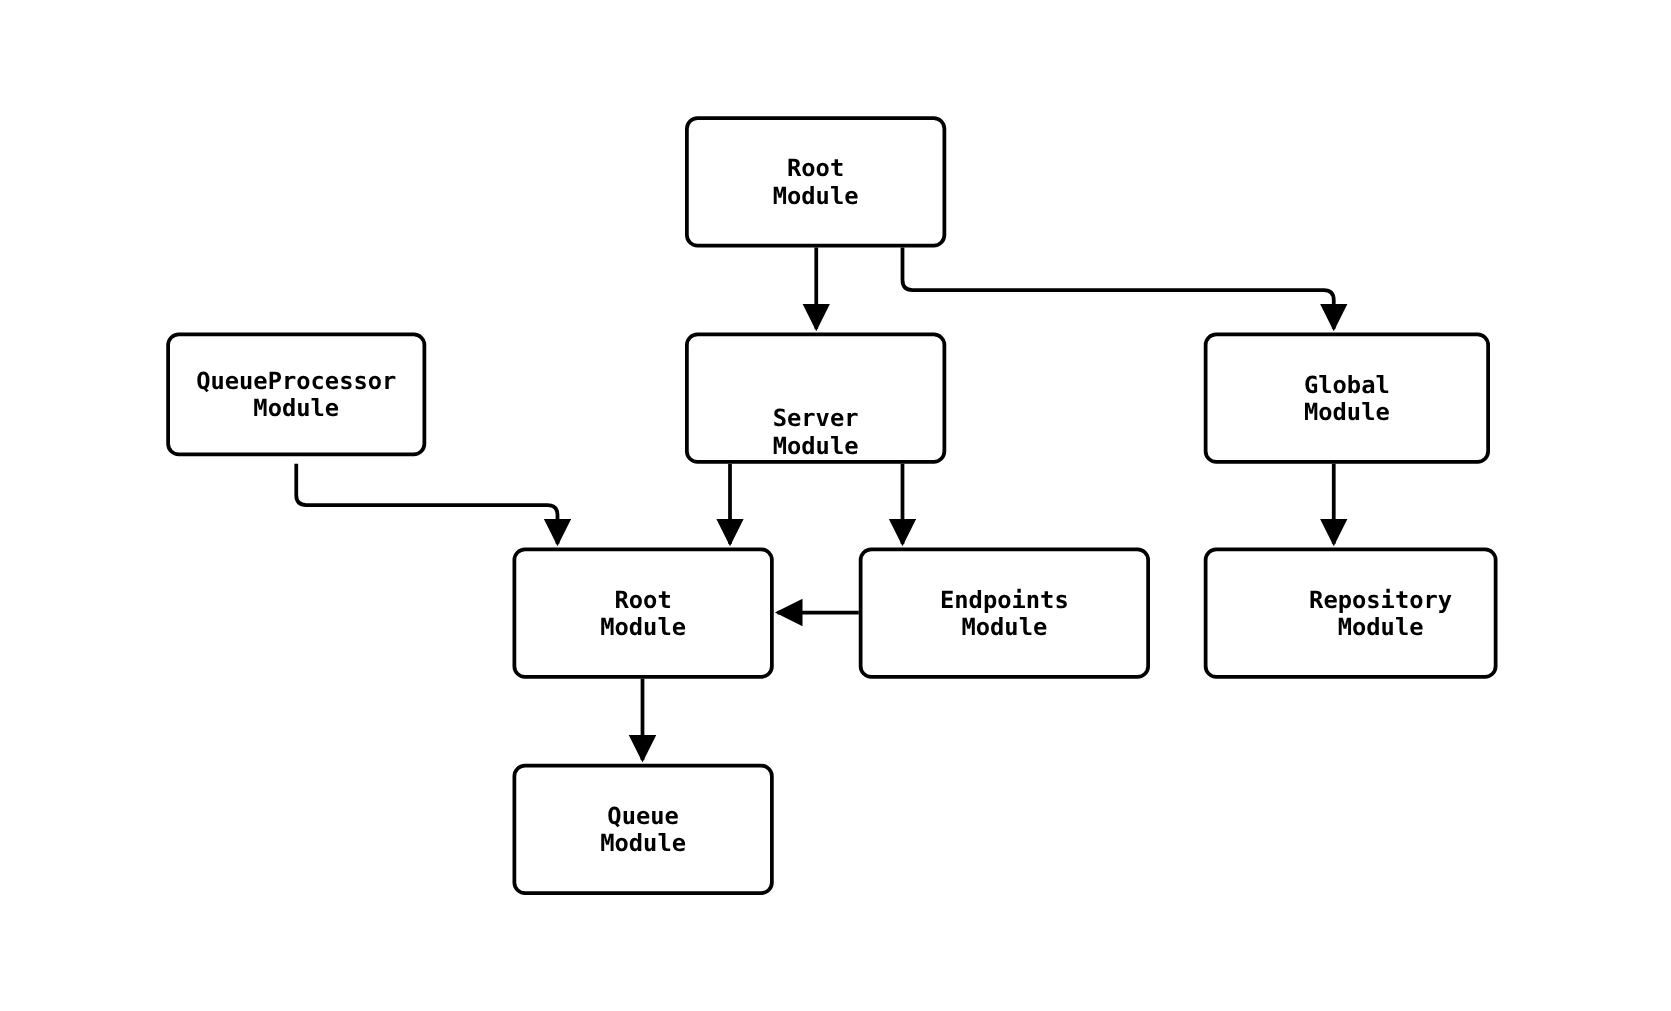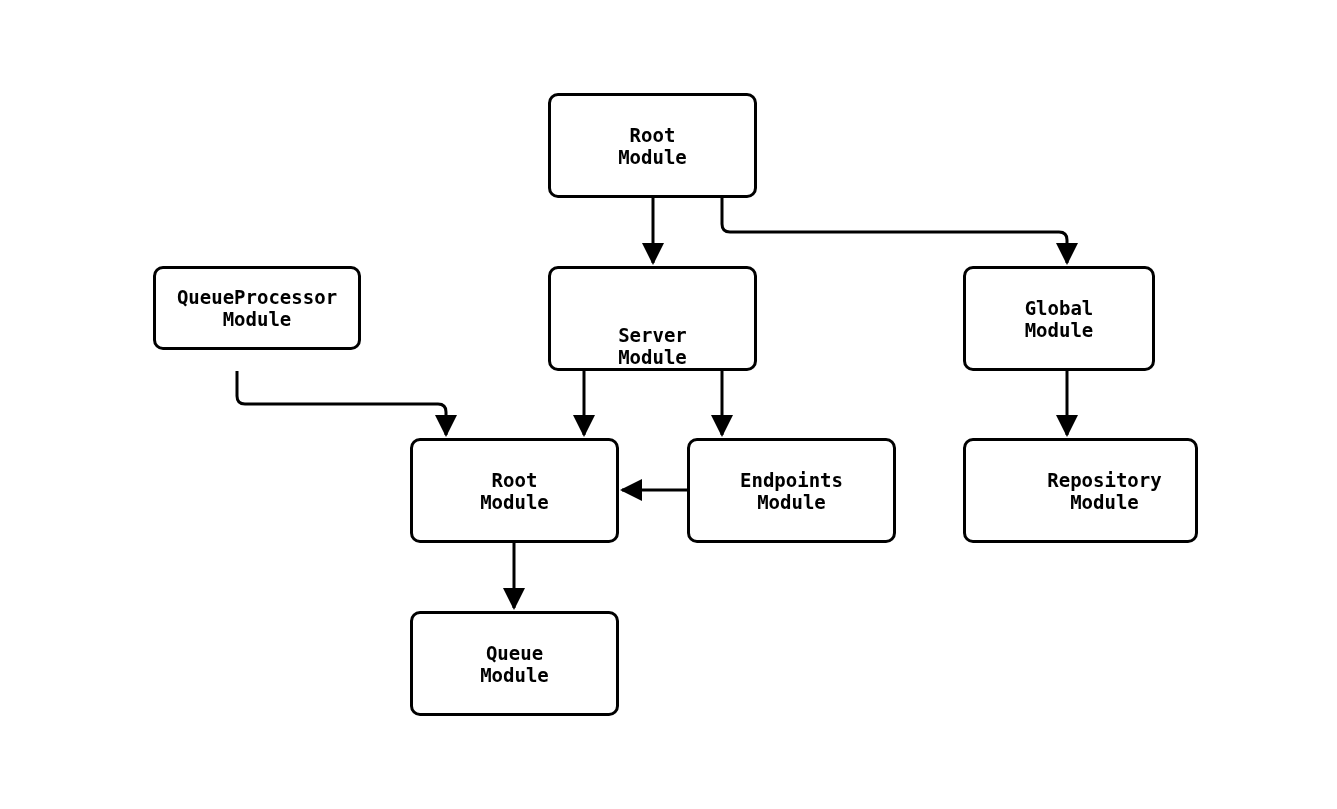--- a/index.html
+++ b/index.html
@@ -77,49 +77,49 @@
     <path class="edge" marker-end="url(#arrow)" d="M 514 543 L 514 608"></path>
   </svg>
 
   <div class="node" style="left:548px; top:93px; width:209px; height:105px;">
     <div class="node-label">
       <div>Root</div>
       <div>Module</div>
     </div>
   </div>
 
-  <div class="node" style="left:133px; top:266px; width:208px; height:84px;margin-left:20px;">
+  <div class="node" style="left:133px; top:266px; width:208px; height:99px;">
     <div class="node-label">
       <div>QueueProcessor</div>
       <div>Module</div>
     </div>
   </div>
 
   <div class="node" style="left:548px; top:266px; width:209px; height:105px;align-items:flex-end;">
     <div class="node-label">
       <div>Server</div>
       <div>Module</div>
     </div>
   </div>
 
-  <div class="node" style="left:963px; top:266px; width:192px; height:105px;">
+  <div class="node" style="left:963px; top:266px; width:229px; height:105px;">
     <div class="node-label">
       <div>Global</div>
       <div>Module</div>
     </div>
   </div>
 
   <div class="node" style="left:410px; top:438px; width:209px; height:105px;">
     <div class="node-label">
       <div>Root</div>
       <div>Module</div>
     </div>
   </div>
 
-  <div class="node" style="left:687px; top:438px; width:209px; height:105px;">
+  <div class="node" style="left:687px; top:438px; width:233px; height:105px;">
     <div class="node-label">
       <div>Endpoints</div>
       <div>Module</div>
     </div>
   </div>
 
   <div class="node" style="left:963px; top:438px; width:235px; height:105px;padding-left:48px;">
     <div class="node-label">
       <div>Repository</div>
       <div>Module</div>

